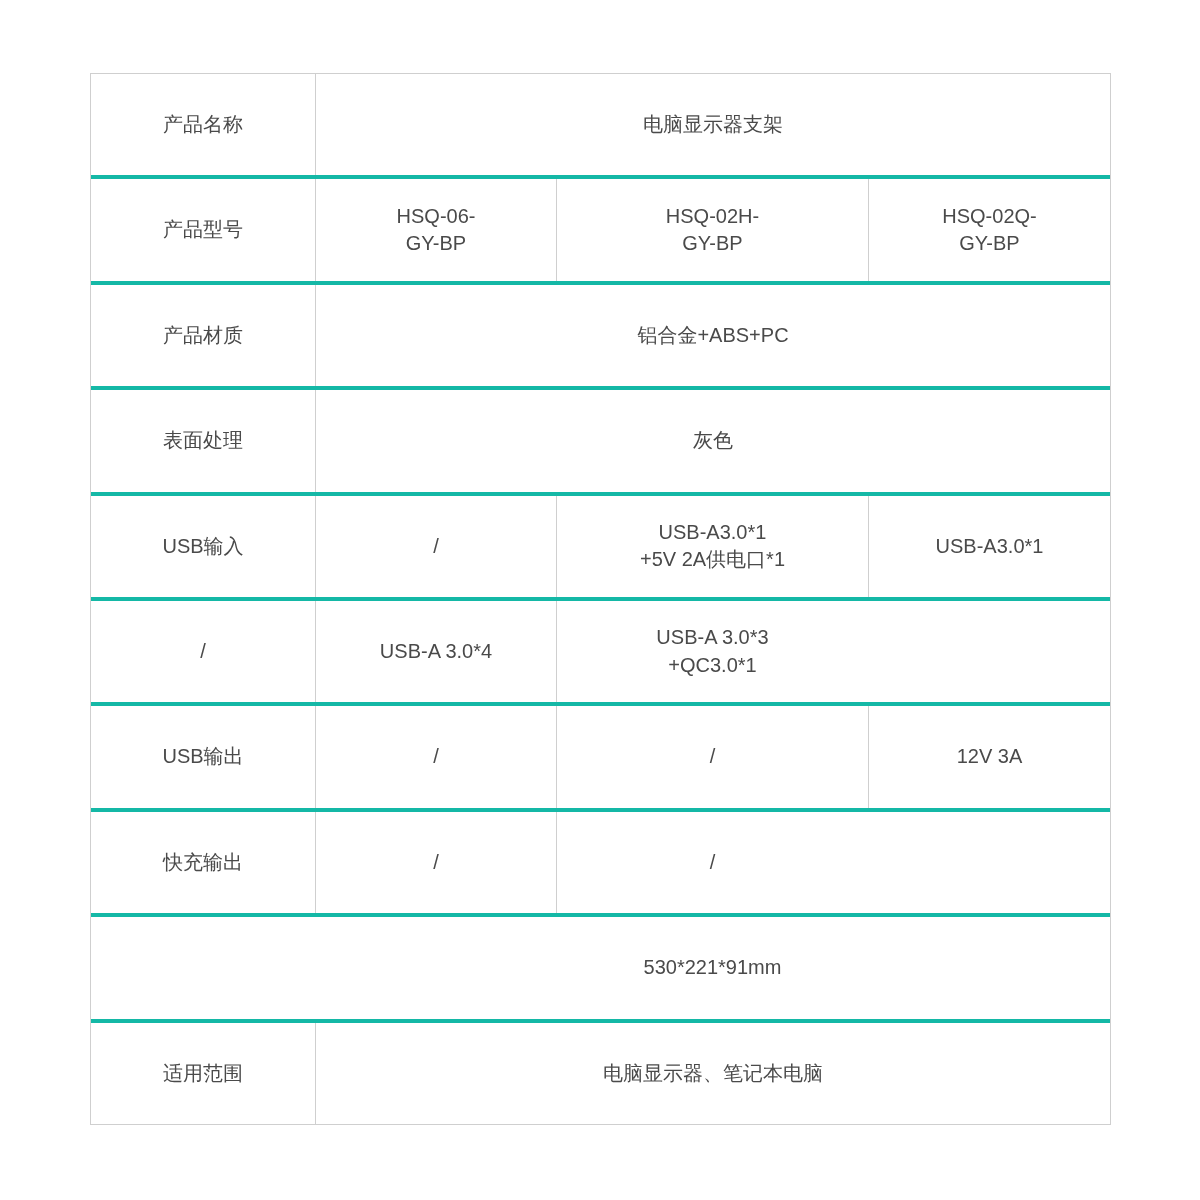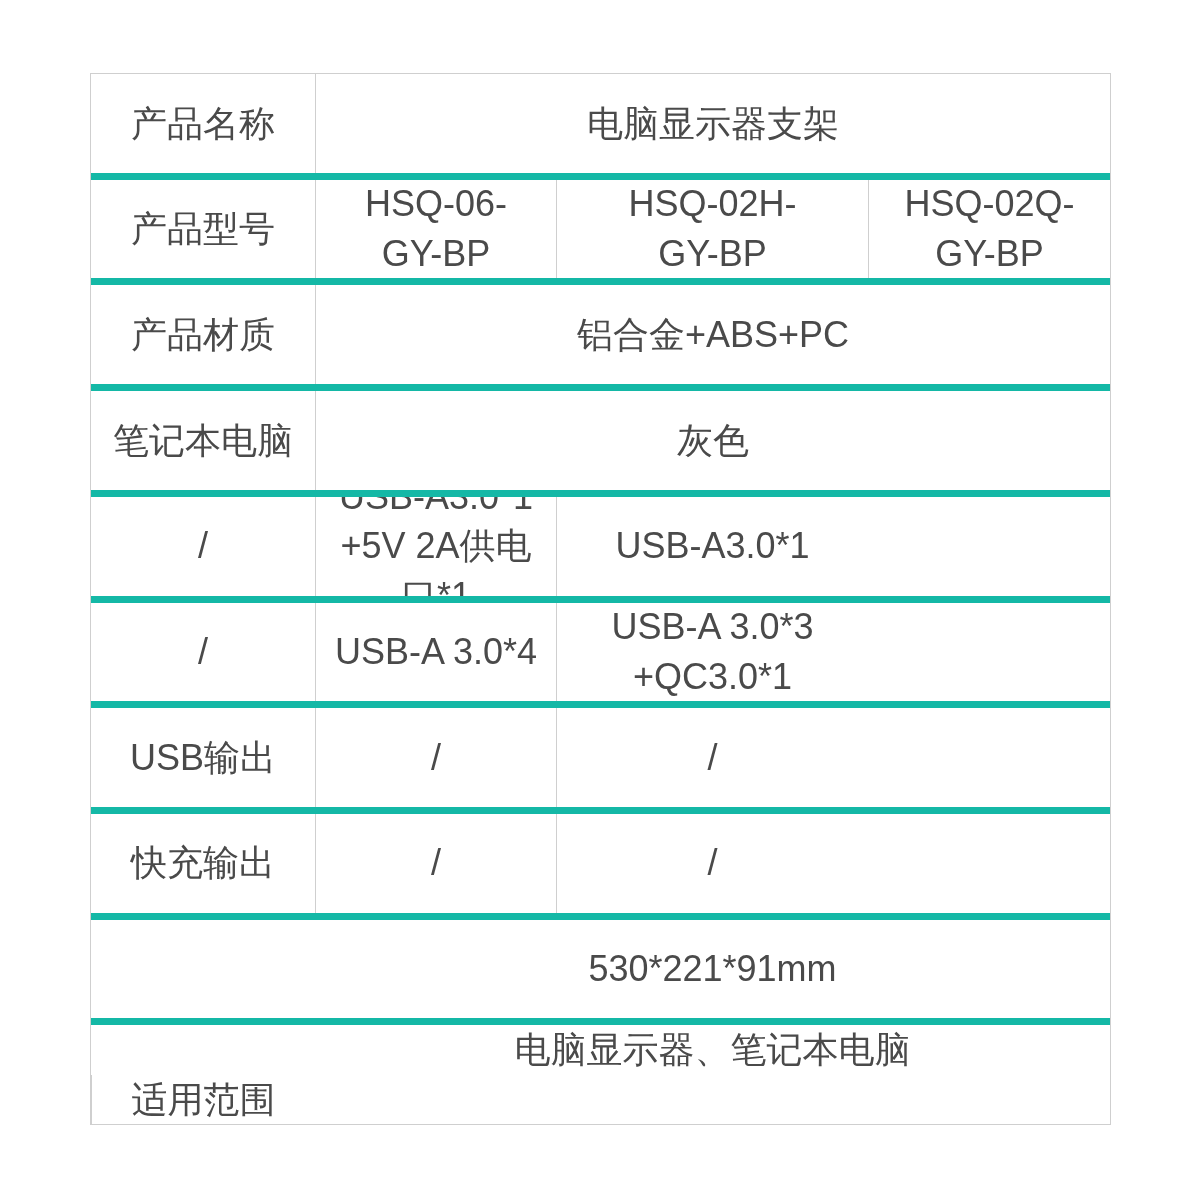--- a/index.html
+++ b/index.html
@@ -22,29 +22,29 @@
     flex-direction: column;
     color: #4a4a4a;
   }
   .row {
     display: grid;
     grid-template-columns: 224px 241px 312px 242px;
     flex: 1 1 0;
     min-height: 0;
   }
   .row + .row {
-    border-top: 7px solid #14b8a6;
+    border-top: 4px solid #14b8a6;
   }
   .cell {
     display: flex;
     align-items: center;
     justify-content: center;
     text-align: center;
     white-space: pre-line;
-    font-size: 36px;
+    font-size: 20px;
     line-height: 1.38;
     padding: 4px 8px;
     box-sizing: border-box;
     overflow: hidden;
   }
   .cell + .cell {
     border-left: 1px solid #cfcfcf;
   }
   .span3 {
     grid-column: 2 / 5;
@@ -70,52 +70,54 @@
 GY-BP</div>
   </div>
 
 
   <div class="row">
     <div class="cell">产品材质</div>
     <div class="cell span3">铝合金+ABS+PC</div>
   </div>
 
   <div class="row">
-    <div class="cell">笔记本电脑</div>
+    <div class="cell">表面处理</div>
     <div class="cell span3">灰色</div>
   </div>
 
   <div class="row">
+    <div class="cell">USB输入</div>
     <div class="cell">/</div>
     <div class="cell">USB-A3.0*1
 +5V 2A供电口*1</div>
     <div class="cell">USB-A3.0*1</div>
   </div>
 
   <div class="row">
     <div class="cell">/</div>
     <div class="cell">USB-A 3.0*4</div>
     <div class="cell">USB-A 3.0*3
 +QC3.0*1</div>
   </div>
 
   <div class="row">
     <div class="cell">USB输出</div>
     <div class="cell">/</div>
     <div class="cell">/</div>
+    <div class="cell">12V 3A</div>
   </div>
 
   <div class="row">
     <div class="cell">快充输出</div>
     <div class="cell">/</div>
     <div class="cell">/</div>
   </div>
 
   <div class="row">
     <div class="cell span3">530*221*91mm</div>
   </div>
 
   <div class="row">
+    <div class="cell">适用范围</div>
     <div class="cell span3">电脑显示器、笔记本电脑</div>
-    <div class="cell">适用范围</div>
   </div>
 
 </div>
 
 </body></html>

